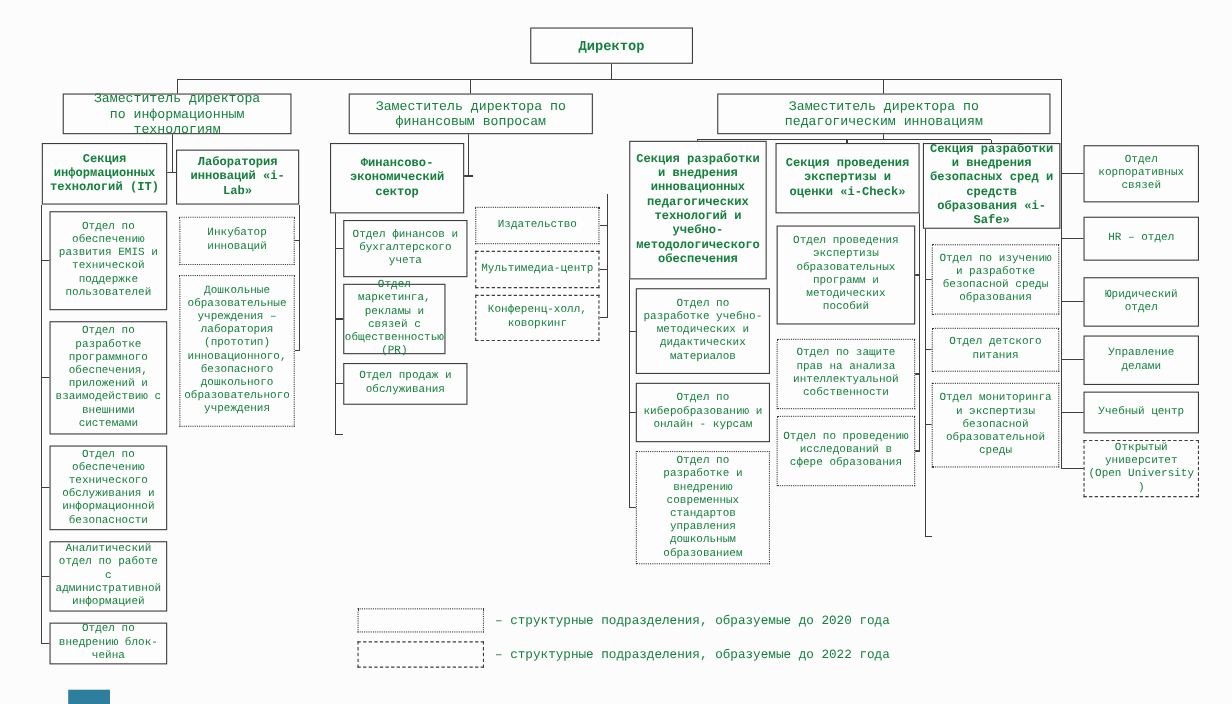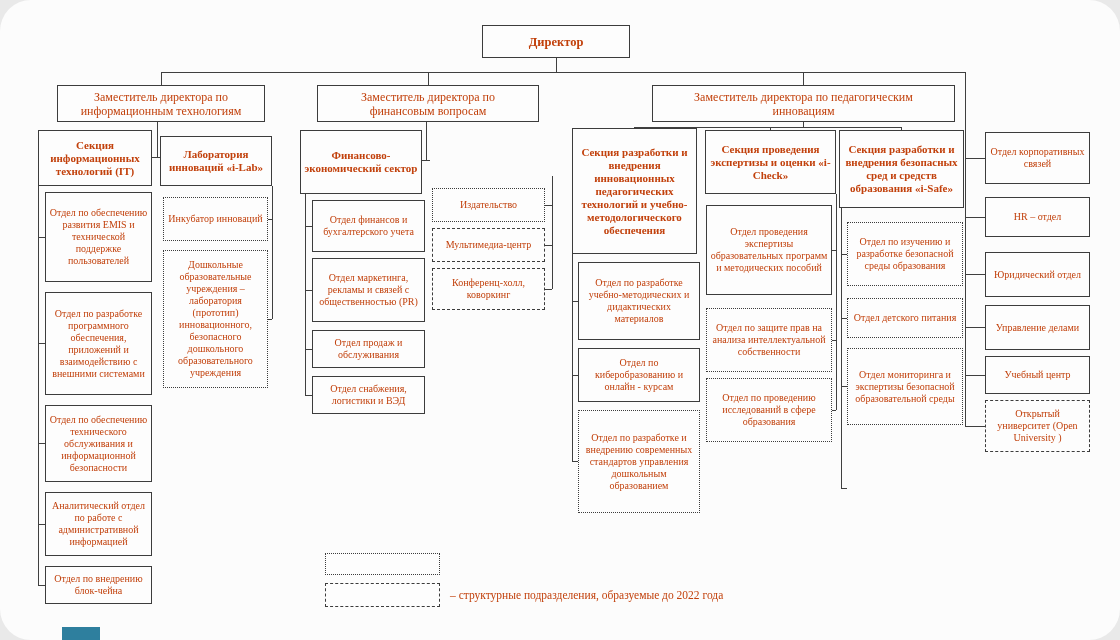--- a/index.html
+++ b/index.html
@@ -1,21 +1,20 @@
 <!DOCTYPE html>
 <html><head>
 <meta charset="utf-8">
 <style>
   html,body{margin:0;padding:0;background:#e9e9e9;}
   .wrap{
     position:relative;width:1120px;height:640px;margin:0 auto;
-    background:#fcfcfc;color:#c2410c;
-    font-family:Liberation Serif, serif;
+    background:#fcfcfc;color:#15803d;
+    font-family:Liberation Mono, monospace;
     overflow:hidden;
-    border-radius:31px;
   }
   .box{
     position:absolute;box-sizing:border-box;
     border:1px solid #3c3c3c;background:#fdfdfd;
     display:flex;align-items:center;justify-content:center;
     text-align:center;font-size:10px;line-height:12px;padding:4px 3px;
   }
   .hdr{font-weight:bold;font-size:11px;line-height:13px;}
   .deputy{font-size:12px;line-height:14px;padding:2px 20px;}
   .director{font-weight:bold;font-size:12.5px;}
@@ -113,23 +112,22 @@
   <div class="box" style="left:45px;top:405px;width:107px;height:77px">Отдел по обеспечению технического обслуживания и информационной безопасности</div>
   <div class="box" style="left:45px;top:492px;width:107px;height:64px">Аналитический отдел по работе с административной информацией</div>
   <div class="box" style="left:45px;top:566px;width:107px;height:38px">Отдел по внедрению блок-чейна</div>
 
   <div class="box hdr" style="left:160px;top:136px;width:112px;height:50px">Лаборатория инноваций «i-Lab»</div>
   <div class="box dotted" style="left:163px;top:197px;width:105px;height:44px">Инкубатор инноваций</div>
   <div class="box dotted" style="left:163px;top:250px;width:105px;height:138px">Дошкольные образовательные учреждения – лаборатория (прототип) инновационного, безопасного дошкольного образовательного учреждения</div>
 
   <div class="box hdr" style="left:300px;top:130px;width:122px;height:64px">Финансово-экономический сектор</div>
   <div class="box" style="left:312px;top:200px;width:113px;height:52px">Отдел финансов и бухгалтерского учета</div>
-  <div class="box" style="left:312px;top:258px;width:113px;height:64px">Отдел маркетинга, рекламы и связей с общественностью (PR)</div>
+  <div class="box" style="left:312px;top:258px;width:93px;height:64px">Отдел маркетинга, рекламы и связей с общественностью (PR)</div>
   <div class="box" style="left:312px;top:330px;width:113px;height:38px">Отдел продаж и обслуживания</div>
-  <div class="box" style="left:312px;top:376px;width:113px;height:38px">Отдел снабжения, логистики и ВЭД</div>
 
   <div class="box dotted" style="left:432px;top:188px;width:113px;height:34px">Издательство</div>
   <div class="box dashed" style="left:432px;top:228px;width:113px;height:34px">Мультимедиа-центр</div>
   <div class="box dashed" style="left:432px;top:268px;width:113px;height:42px">Конференц-холл, коворкинг</div>
 
   <div class="box hdr" style="left:572px;top:128px;width:125px;height:126px">Секция разработки и внедрения инновационных педагогических технологий и учебно-методологического обеспечения</div>
   <div class="box" style="left:578px;top:262px;width:122px;height:78px">Отдел по разработке учебно-методических и дидактических материалов</div>
   <div class="box" style="left:578px;top:348px;width:122px;height:54px">Отдел по киберобразованию и онлайн - курсам</div>
   <div class="box dotted" style="left:578px;top:410px;width:122px;height:103px">Отдел по разработке и внедрению современных стандартов управления дошкольным образованием</div>
 
@@ -144,18 +142,19 @@
   <div class="box dotted" style="left:847px;top:348px;width:116px;height:77px">Отдел мониторинга и экспертизы безопасной образовательной среды</div>
 
   <div class="box" style="left:985px;top:132px;width:105px;height:52px">Отдел корпоративных связей</div>
   <div class="box" style="left:985px;top:197px;width:105px;height:40px">HR – отдел</div>
   <div class="box" style="left:985px;top:252px;width:105px;height:45px">Юридический отдел</div>
   <div class="box" style="left:985px;top:305px;width:105px;height:45px">Управление делами</div>
   <div class="box" style="left:985px;top:356px;width:105px;height:38px">Учебный центр</div>
   <div class="box dashed" style="left:985px;top:400px;width:105px;height:52px">Открытый университет (Open University )</div>
 
   <div class="box dotted" style="left:325px;top:553px;width:115px;height:22px"></div>
+  <div class="legend-label" style="left:450px;top:558px">– структурные подразделения, образуемые до 2020 года</div>
   <div class="box dashed" style="left:325px;top:583px;width:115px;height:24px"></div>
   <div class="legend-label" style="left:450px;top:589px">– структурные подразделения, образуемые до 2022 года</div>
 
   <div class="artifact" style="left:62px;top:627px;width:38px;height:13px"></div>
 
 </div>
 
 </body></html>

